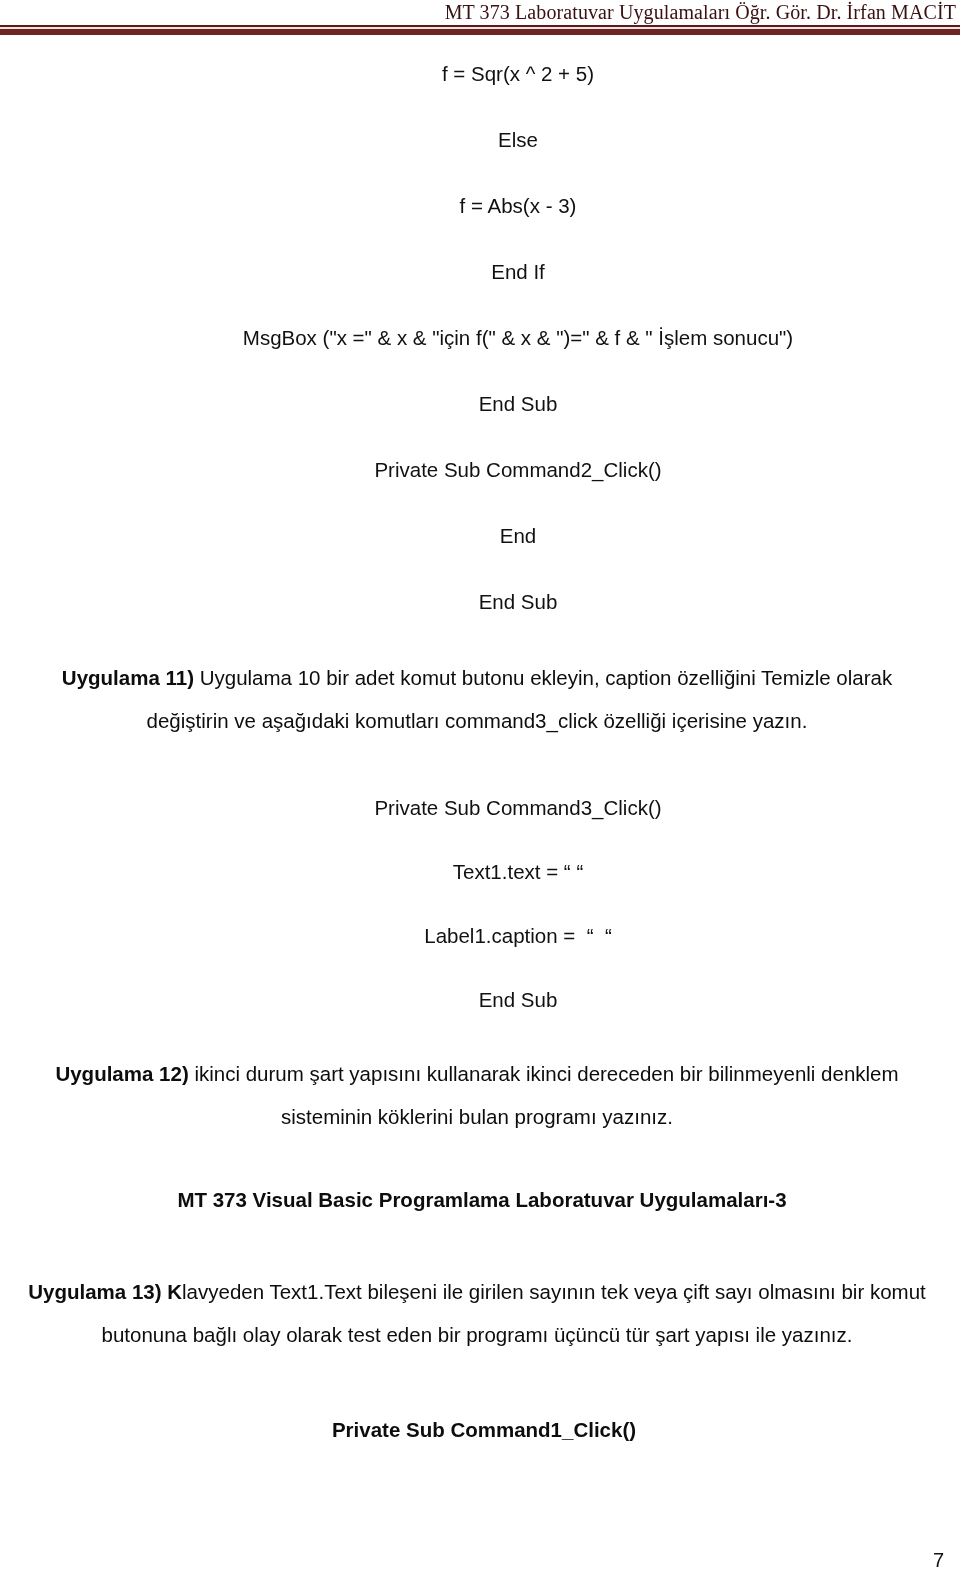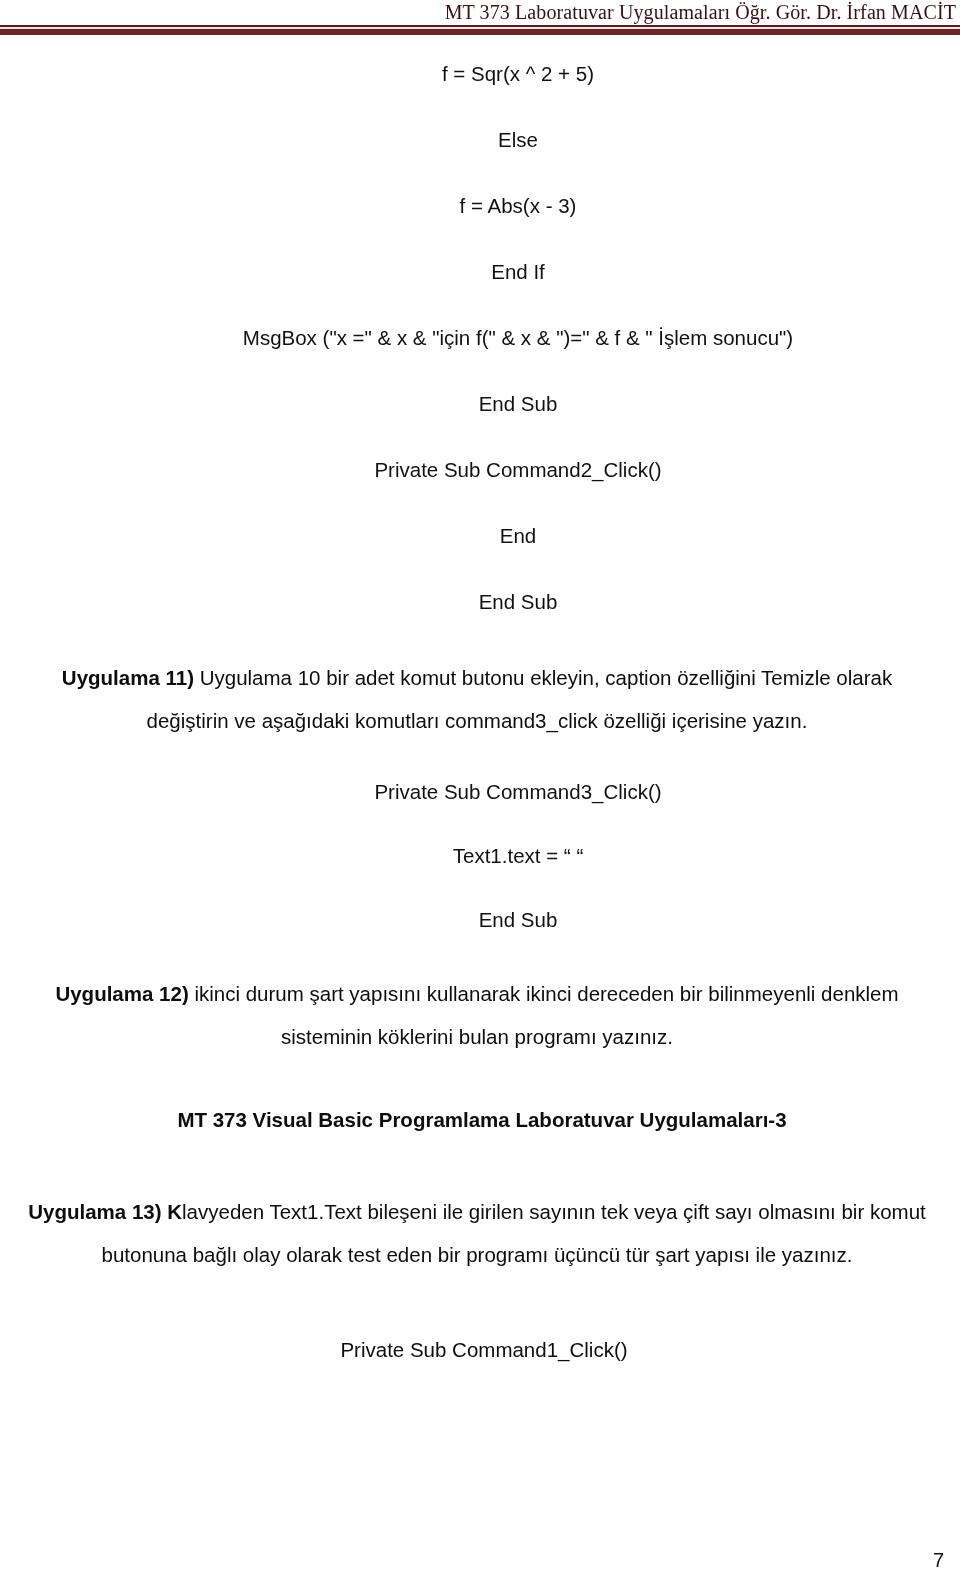--- a/index.html
+++ b/index.html
@@ -79,20 +79,21 @@
   }
 
   
   .code-line {
     padding-left: 76px;
     margin-bottom: 42px;
   }
   .code-line-tight {
     padding-left: 76px;
     margin-bottom: 40px;
+    margin-top: 16px;
   }
 
   
   .para {
     padding-left: 8px;
     padding-right: 14px;
     font-size: 20.5px;
     line-height: 43px;
     margin: 16px;
   }
@@ -109,20 +110,21 @@
     line-height: 24px;
     font-weight: bold;
     margin: 0;
   }
 
   .flush-code {
     padding-left: 8px;
     font-size: 20.5px;
     line-height: 24px;
     margin: 0;
+    font-weight: bold;
   }
 
   .spacer-20 { height: 20px; }
   .spacer-34 { height: 34px; }
   .spacer-42 { height: 42px; }
   .spacer-46 { height: 46px; }
 
   
   .page-number {
     position: absolute;
@@ -157,20 +159,21 @@
     <p class="line code-line">End Sub</p>
   </div>
 
   <p class="para para-gap"><span class="bold">Uygulama 11)</span><span> Uygulama 10 bir adet komut butonu ekleyin, caption özelliğini Temizle olarak değiştirin ve aşağıdaki komutları command3_click özelliği içerisine yazın.</span></p>
 
   <div class="spacer-20"></div>
 
   <div>
     <p class="line code-line-tight">Private Sub Command3_Click()</p>
     <p class="line code-line-tight">Text1.text = “ “</p>
+    <p class="line code-line-tight">Label1.caption =  “  “</p>
     <p class="line code-line-tight">End Sub</p>
   </div>
 
   <p class="para"><span class="bold">Uygulama 12)</span><span> ikinci durum şart yapısını kullanarak ikinci dereceden bir bilinmeyenli denklem sisteminin köklerini bulan programı yazınız.</span></p>
 
   <div class="spacer-34"></div>
 
   <p class="heading-line">MT 373 Visual Basic Programlama Laboratuvar Uygulamaları-3</p>
 
   <div class="spacer-42"></div>

